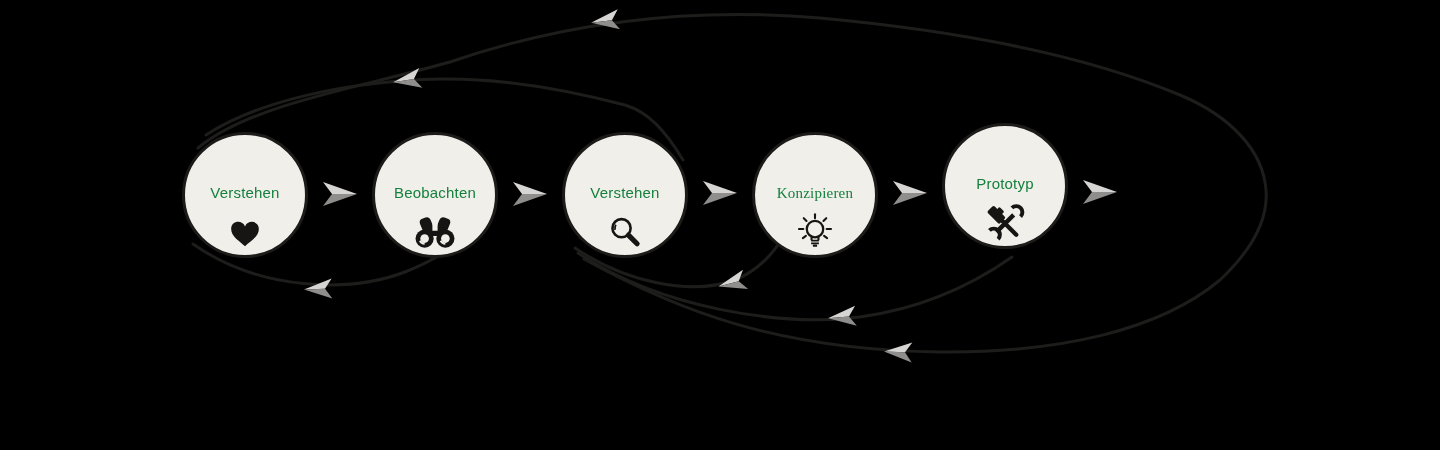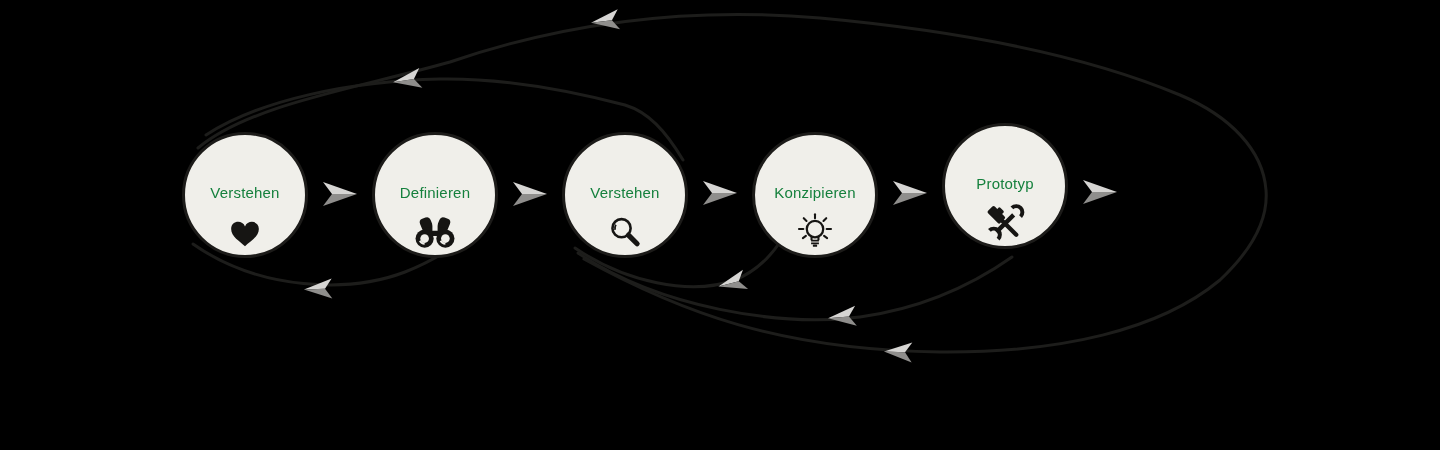--- a/index.html
+++ b/index.html
@@ -95,21 +95,21 @@
   </svg>
 
   <div class="step" style="left:182px;top:132px;">
     <span class="label">Verstehen</span>
     <svg class="icon" width="70" height="52" viewBox="-35 -26 70 52">
       <path class="ink" d="M0,-7 C -3,-15 -16,-14 -16,-4 C -16,5 -6,10 0,16 C 6,10 16,5 16,-4 C 16,-14 3,-15 0,-7 Z"></path>
     </svg>
   </div>
 
   <div class="step" style="left:372px;top:132px;">
-    <span class="label">Definieren</span>
+    <span class="label">Beobachten</span>
     <svg class="icon" width="70" height="52" viewBox="-35 -26 70 52">
       <g transform="translate(-10,-8) rotate(-22)">
           <rect class="ink" x="-6" y="-9" width="13" height="16" rx="4.5"></rect>
         </g>
       <g transform="translate(10,-8) rotate(22)">
           <rect class="ink" x="-7" y="-9" width="13" height="16" rx="4.5"></rect>
         </g>
       <rect class="ink" x="-12" y="-6" width="24" height="10" rx="3"></rect>
       <circle class="ink" cx="-12" cy="7" r="10.5"></circle>
       <circle cx="-12" cy="7" r="5" fill="#f0efea"></circle>
@@ -123,21 +123,21 @@
 
   <div class="step" style="left:562px;top:132px;">
     <span class="label">Verstehen</span>
     <svg class="icon" width="70" height="52" viewBox="-35 -26 70 52">
       <circle class="ink-stroke" cx="-4" cy="-5" r="10.5" stroke-width="3"></circle>
       <path class="ink-stroke" d="M -10.5,-9 A 8,8 0 0 0 -11.5,-3" stroke-width="2"></path>
       <path class="ink-stroke" d="M 4,3 L 14,13" stroke-width="6" stroke-linecap="round"></path>
     </svg>
   </div>
 
-  <div class="step" style="left:752px;top:132px;">
+  <div class="step" style="left:752px;top:132px;font-family:Liberation Serif, serif;">
     <span class="label">Konzipieren</span>
     <svg class="icon" width="70" height="52" viewBox="-35 -26 70 52">
       <circle class="ink-stroke" cx="0" cy="-4" r="9.5" stroke-width="2.6"></circle>
       <path class="ink-stroke" d="M -4,4.5 L -4,9 M 4,4.5 L 4,9" stroke-width="2.4"></path>
       <path class="ink-stroke" d="M -4.5,9.5 L 4.5,9.5 M -4.5,12.5 L 4.5,12.5" stroke-width="2"></path>
       <rect class="ink" x="-2.5" y="14" width="5" height="2.6" rx="1"></rect>
       <g class="ink-stroke" stroke-width="2.4" stroke-linecap="round">
         <path d="M 0,-21 L 0,-16.5"></path>
         <path d="M -13,-16.5 L -9.8,-13.3"></path>
         <path d="M 13,-16.5 L 9.8,-13.3"></path>

